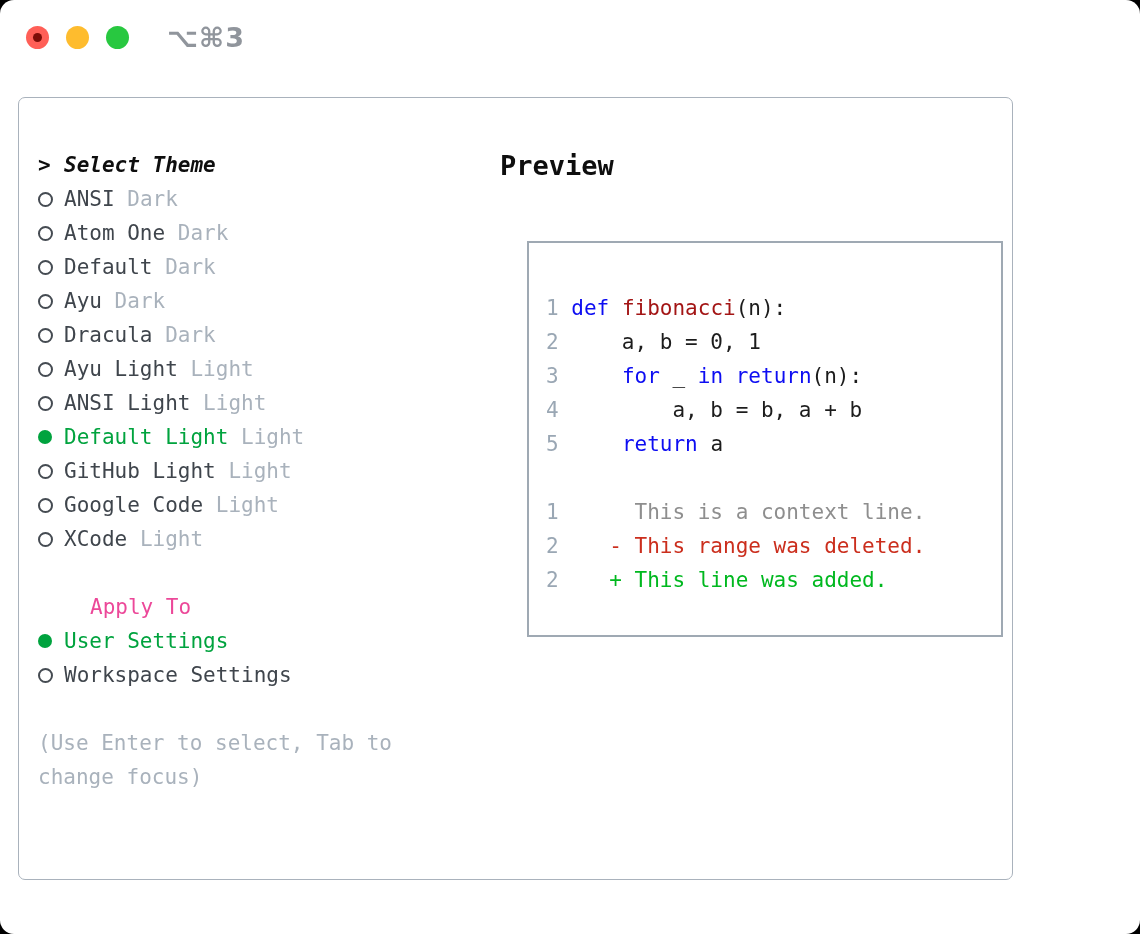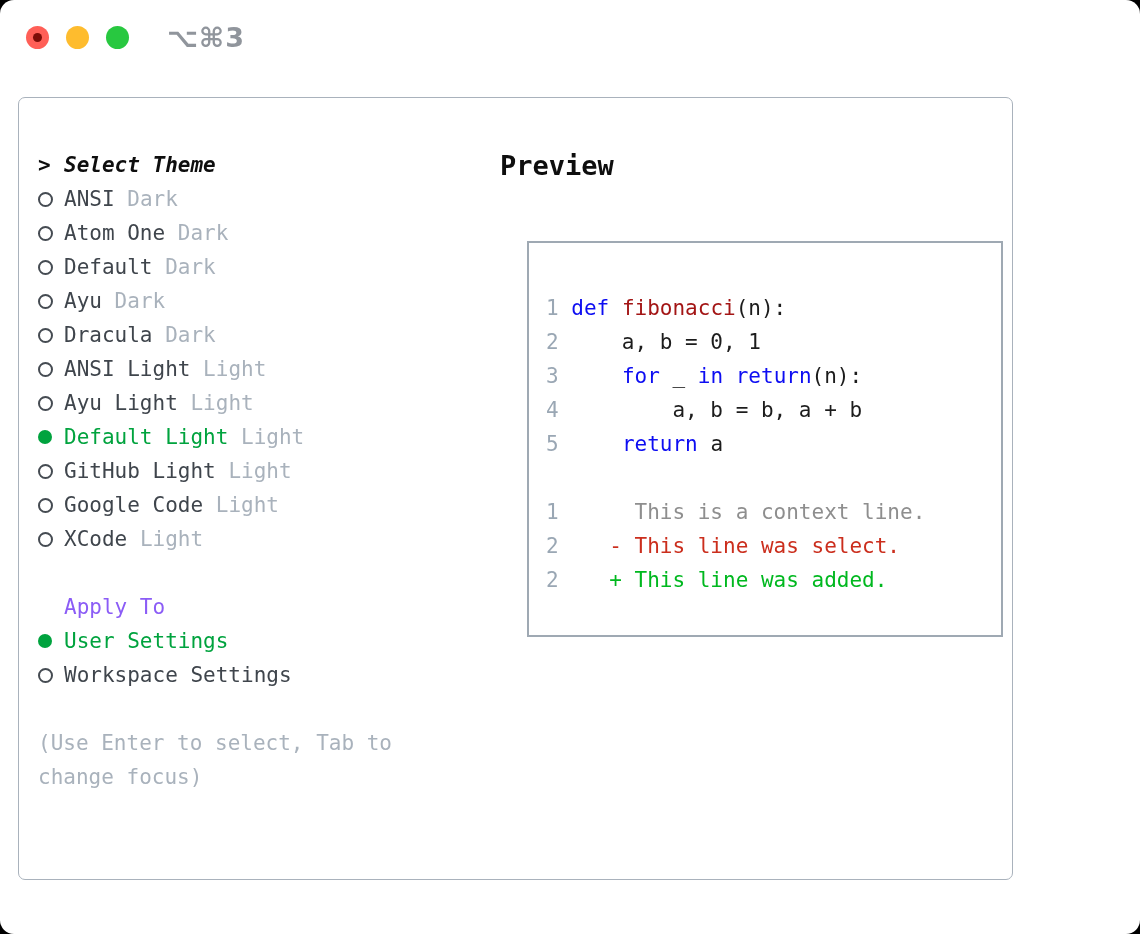--- a/index.html
+++ b/index.html
@@ -22,21 +22,21 @@
     position:absolute;left:18px;top:97px;width:995px;height:783px;
     border:1.5px solid var(--border,#a9b2bc);border-radius:7px;box-sizing:border-box;
   }
   
   .left-col{position:absolute;left:38px;top:148px;}
   .row{height:34px;display:flex;align-items:center;font-size:21px;line-height:34px;color:var(--text,#3f454c);}
   .row .label{white-space:pre;}
   .marker{width:26px;flex:0 0 26px;display:flex;align-items:center;}
   .gt{font-weight:700;color:#0e0e0e;font-size:21px;}
   .hdr{font-weight:700;color:#0e0e0e;white-space:pre;font-style:italic;}
-  .hdr2{font-weight:400;color:#8b5cf6;white-space:pre;}
+  .hdr2{font-weight:400;color:#ec4899;white-space:pre;margin-left:26px;}
   .ring{width:11px;height:11px;border:2px solid #454b52;border-radius:50%;}
   .dotsel{width:14px;height:14px;border-radius:50%;background:var(--green,#00a33e);}
   .variant{color:var(--muted,#a9b2bc);}
   .sel-name{color:var(--green,#00a33e);}
   .opt-sel{color:var(--green,#00a33e);}
   .help{color:var(--muted,#a9b2bc);white-space:pre;}
   
   .preview-hdr{position:absolute;left:500px;top:149px;height:34px;line-height:34px;font-size:27px;font-weight:700;color:#0e0e0e;}
   .preview-box{
     position:absolute;left:527px;top:201px;width:476px;height:396px;
@@ -101,27 +101,27 @@
         <div class="row">
           <span class="marker">
             <span class="ring"></span>
           </span>
           <span class="label"><span>Dracula</span> <span class="variant">Dark</span></span>
         </div>
         <div class="row">
           <span class="marker">
             <span class="ring"></span>
           </span>
-          <span class="label"><span>ANSI Light</span> <span class="variant">Light</span></span>
+          <span class="label"><span>Ayu Light</span> <span class="variant">Light</span></span>
         </div>
         <div class="row">
           <span class="marker">
             <span class="ring"></span>
           </span>
-          <span class="label"><span>Ayu Light</span> <span class="variant">Light</span></span>
+          <span class="label"><span>ANSI Light</span> <span class="variant">Light</span></span>
         </div>
         <div class="row">
           <span class="marker">
             <span class="dotsel"></span>
           </span>
           <span class="label"><span class="sel-name">Default Light</span> <span class="variant">Light</span></span>
         </div>
         <div class="row">
           <span class="marker">
             <span class="ring"></span>
@@ -172,18 +172,18 @@
   <div class="preview-hdr">Preview</div>
   <div class="preview-box">
     <div class="code-lines">
         <div class="codeline"><span class="num">1 </span><span class="kw">def</span><span class="pl"> </span><span class="fn">fibonacci</span><span class="pl">(n):</span></div>
         <div class="codeline"><span class="num">2 </span><span class="pl">    a, b = 0, 1</span></div>
         <div class="codeline"><span class="num">3 </span><span class="pl">    </span><span class="kw">for</span><span class="pl"> _ </span><span class="kw">in</span><span class="pl"> </span><span class="kw">return</span><span class="pl">(n):</span></div>
         <div class="codeline"><span class="num">4 </span><span class="pl">        a, b = b, a + b</span></div>
         <div class="codeline"><span class="num">5 </span><span class="pl">    </span><span class="kw">return</span><span class="pl"> a</span></div>
         <div class="codeline"></div>
         <div class="codeline"><span class="num">1 </span><span class="ctx">     This is a context line.</span></div>
-        <div class="codeline"><span class="num">2 </span><span class="del">   - This line was select.</span></div>
+        <div class="codeline"><span class="num">2 </span><span class="del">   - This range was deleted.</span></div>
         <div class="codeline"><span class="num">2 </span><span class="add">   + This line was added.</span></div>
       </div>
   </div>
 
 </div>
 
 </body></html>

